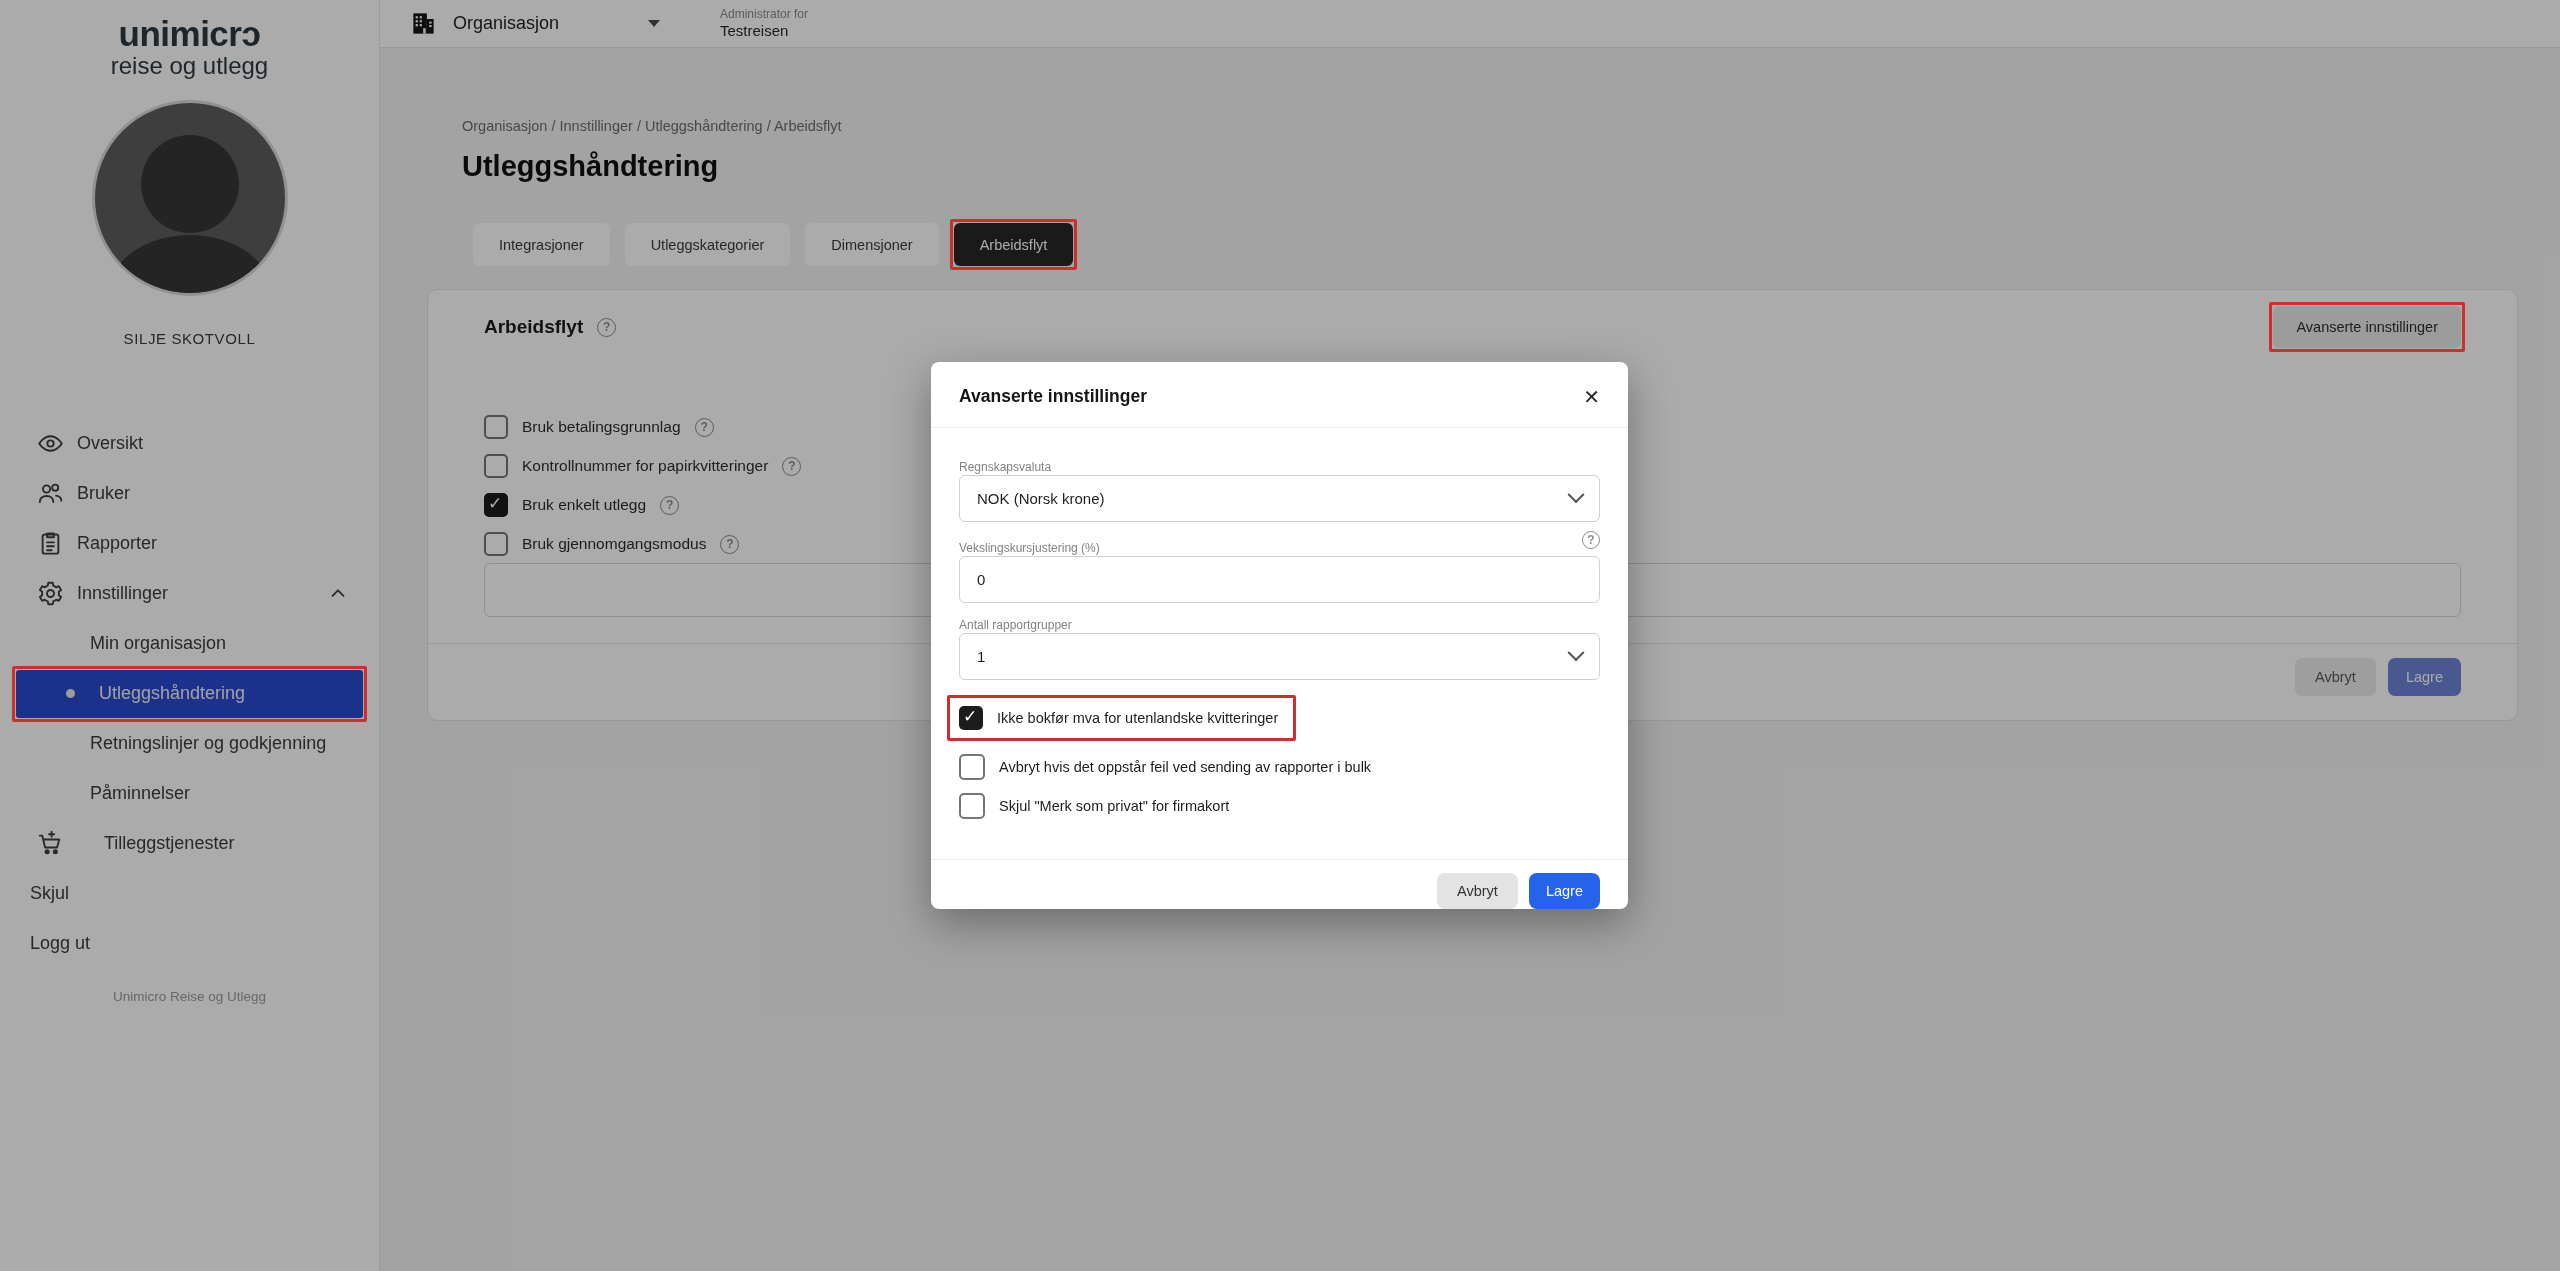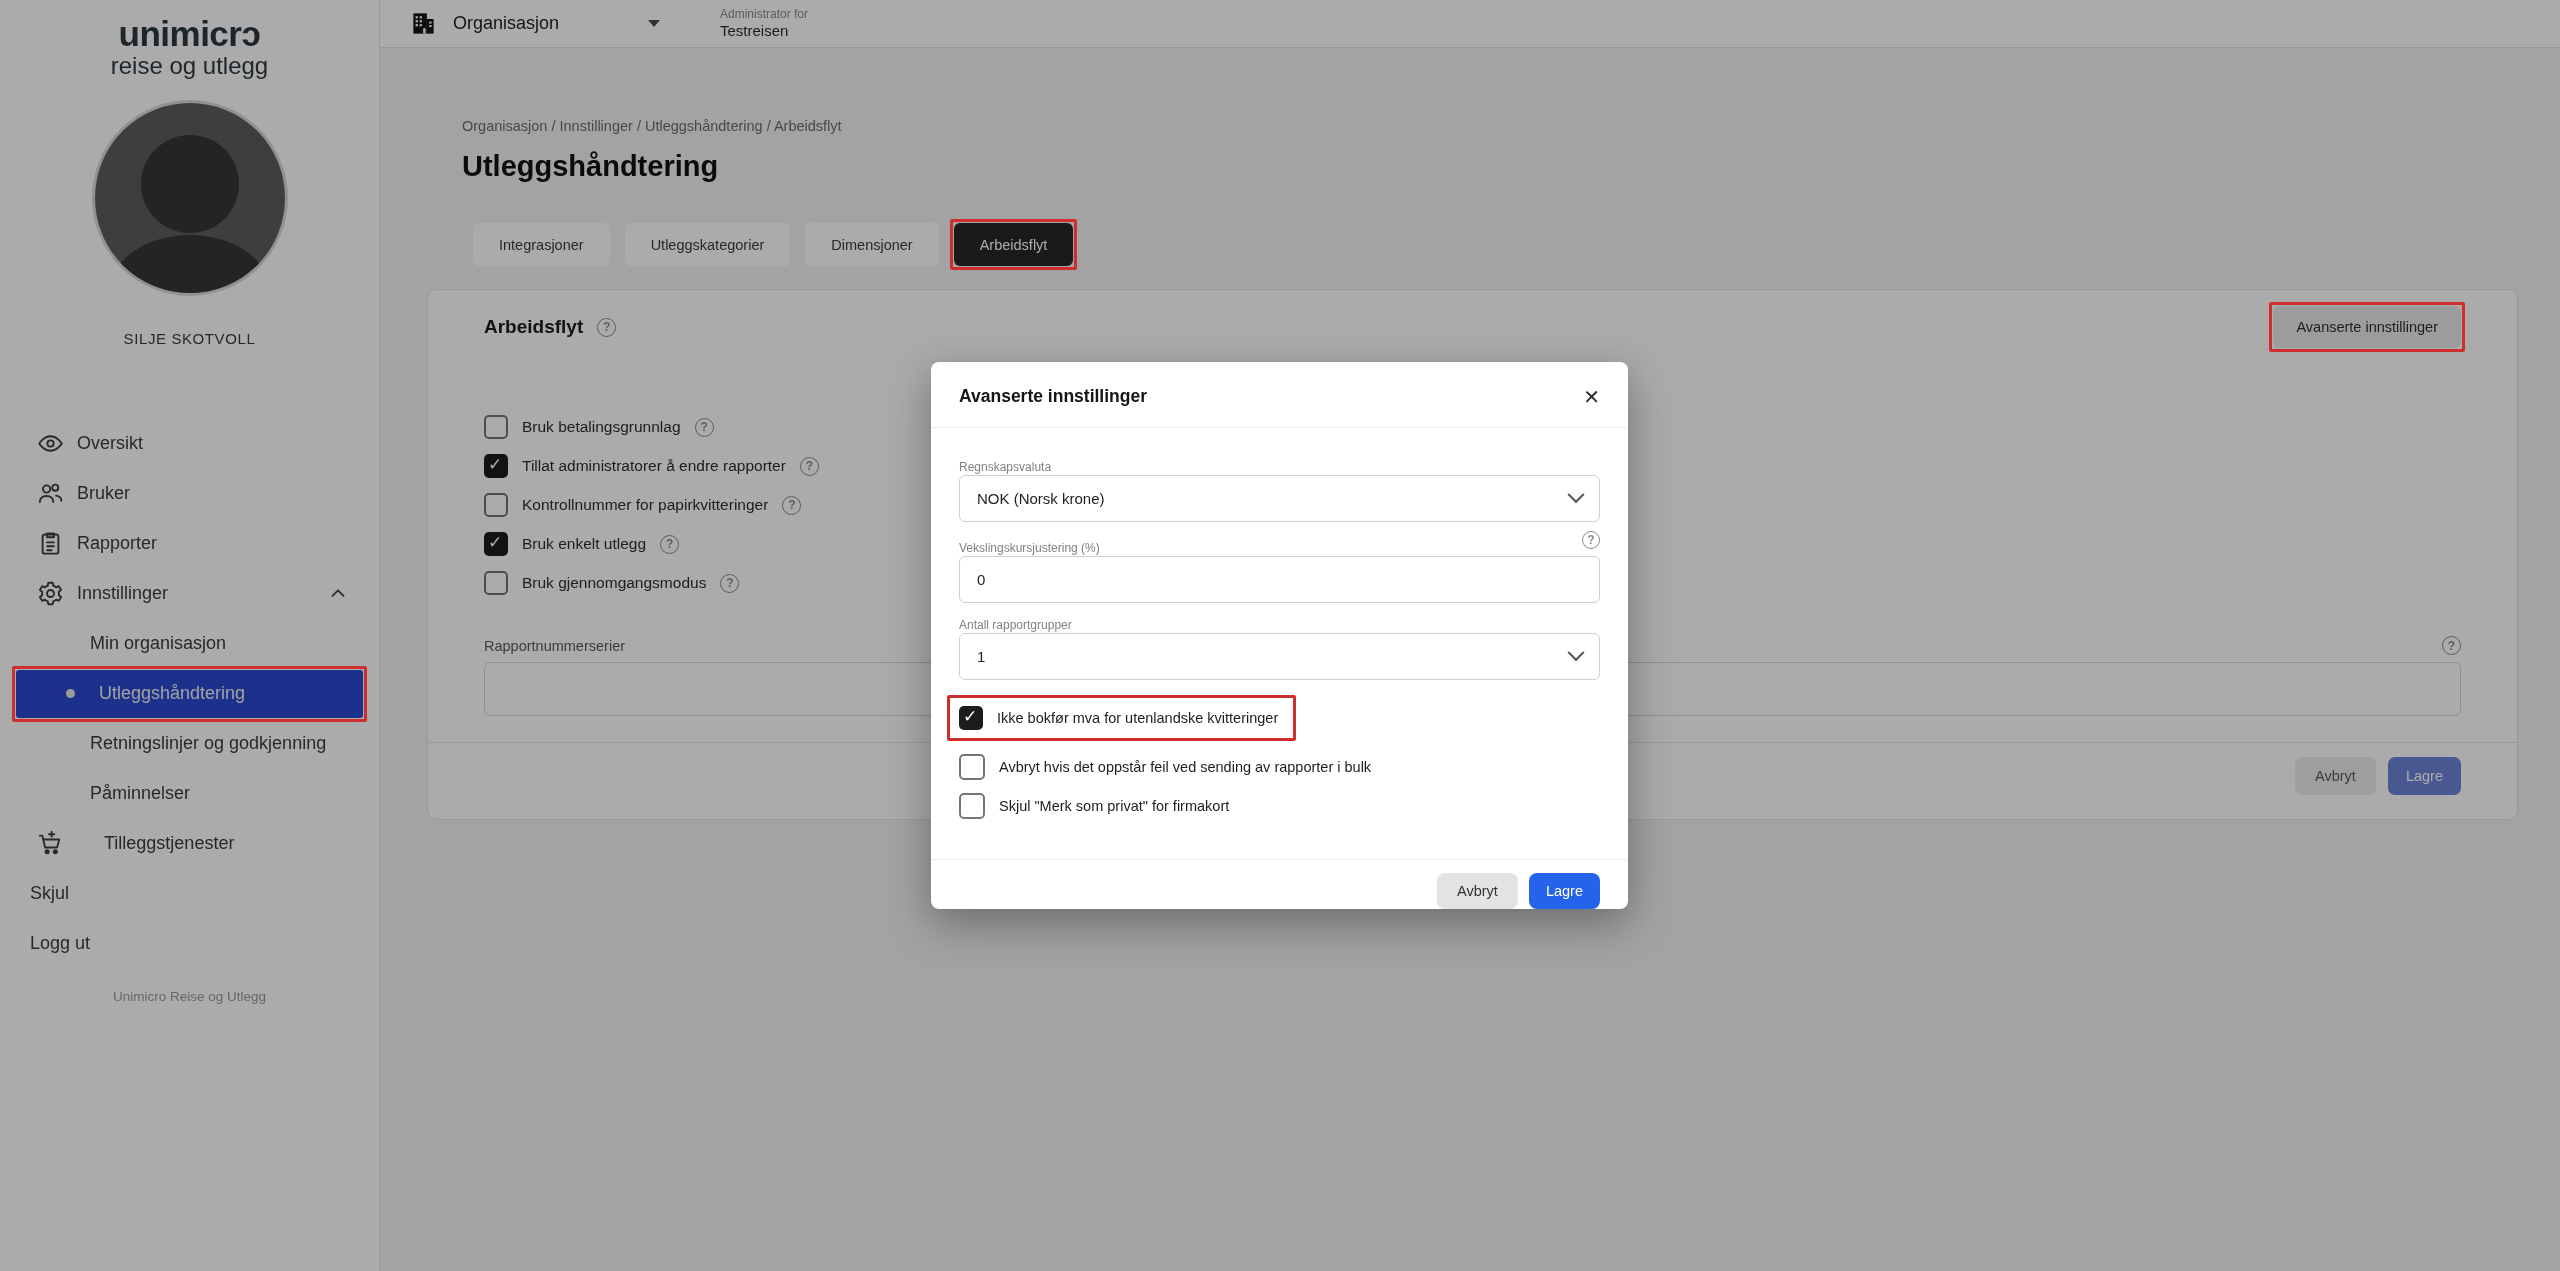--- a/index.html
+++ b/index.html
@@ -280,45 +280,36 @@
         </button>
       </div>
 
       <div class="opt-list">
         <div class="opt-row">
           <span class="cb un"></span>
           <span class="label">Bruk betalingsgrunnlag</span>
           <span class="help"></span>
         </div>
         <div class="opt-row">
-          <span class="cb ck"></span>
-          <span class="label">Tillat administratorer å endre rapporter</span>
-          <span class="help"></span>
-        </div>
-        <div class="opt-row">
           <span class="cb un"></span>
           <span class="label">Kontrollnummer for papirkvitteringer</span>
           <span class="help"></span>
         </div>
         <div class="opt-row">
           <span class="cb ck"></span>
           <span class="label">Bruk enkelt utlegg</span>
           <span class="help"></span>
         </div>
         <div class="opt-row">
           <span class="cb un"></span>
           <span class="label">Bruk gjennomgangsmodus</span>
           <span class="help"></span>
         </div>
       </div>
 
-      <div class="series-label-row">
-        <span class="series-label">Rapportnummerserier</span>
-        <span class="help"></span>
-      </div>
       <input class="series-input" value="" style="">
 
       <div class="card-divider"></div>
       <div class="card-footer">
         <button class="btn btn-cancel">Avbryt</button>
         <button class="btn btn-save-bg">Lagre</button>
       </div>
     </section>
   </div>
 </div>

